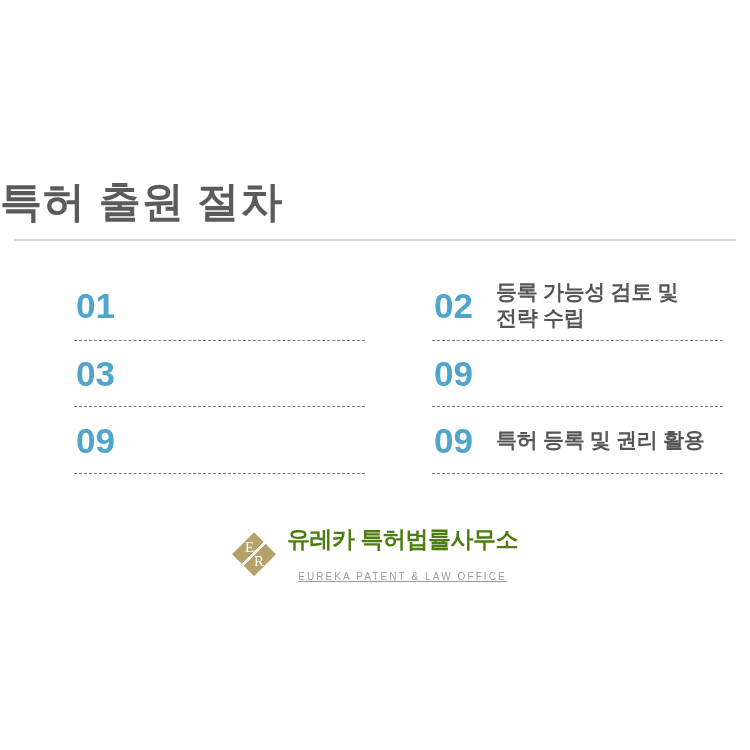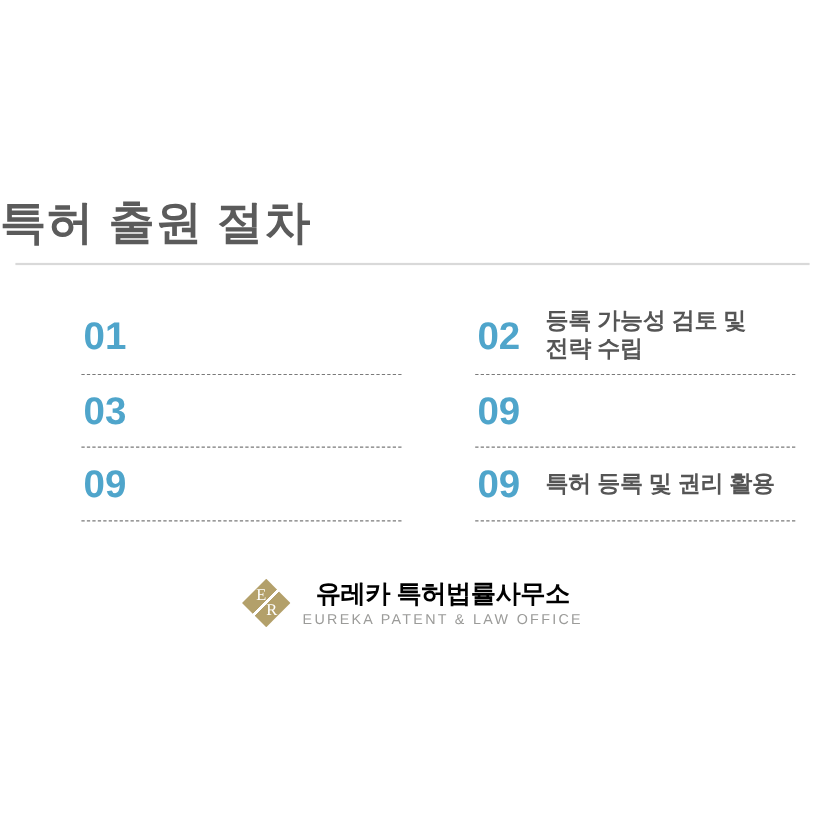--- a/index.html
+++ b/index.html
@@ -102,31 +102,32 @@
   .mono-e { left: 13px; top: 8px; }
   .mono-r { right: 12px; bottom: 7px; }
   .logo-text {
     display: flex;
     flex-direction: column;
     align-items: center;
   }
   .logo-ko {
     font-size: 23px;
     font-weight: 700;
-    color: #000000;
+    color: #4d7c0f;
     letter-spacing: -0.5px;
     line-height: 1.15;
   }
   .logo-en {
-    margin-top: 3px;
-    font-size: 13px;
+    margin-top: 19px;
+    font-size: 10px;
     font-weight: 400;
     color: #9b9b99;
     letter-spacing: 2.1px;
     white-space: nowrap;
+    text-decoration: underline;
   }
 </style>
 </head>
 <body>
 
 <div class="page">
 
   <h1 class="title">특허 출원 절차</h1>
   <div class="top-divider"></div>
 

